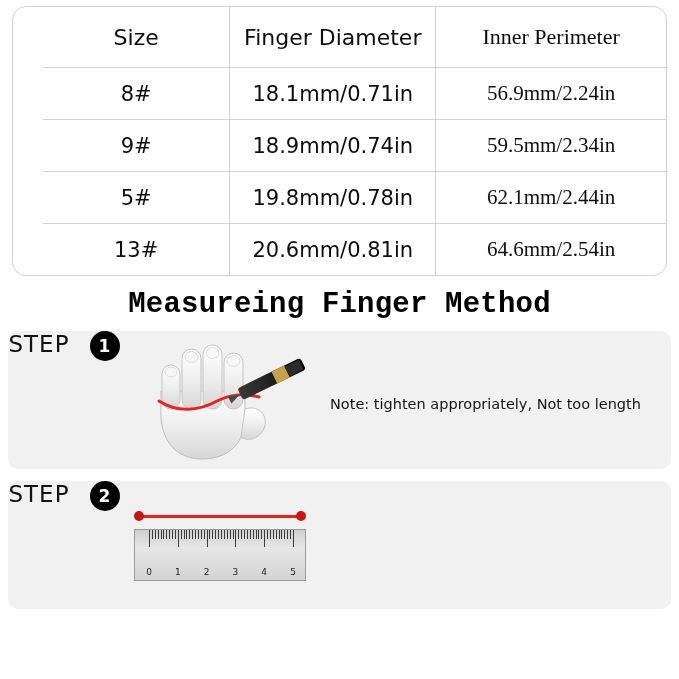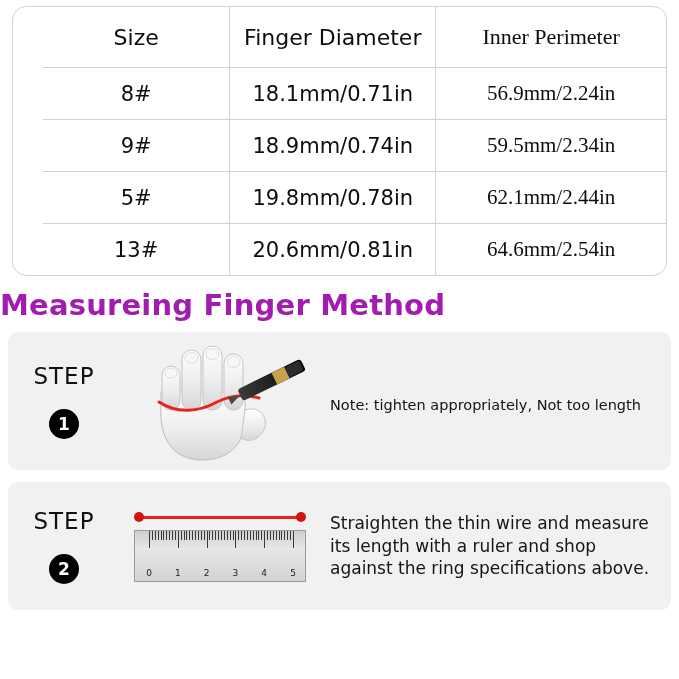--- a/index.html
+++ b/index.html
@@ -58,46 +58,45 @@
   table.size-table td.col-size { width: 30%; }
   table.size-table td.col-dia { width: 33%; }
   table.size-table td.col-per { width: 37%; }
   table.size-table tr.head td {
     font-size: 22px;
     height: 60px;
   }
 
   
   .method-title {
-    text-align: left;
+    text-align: center;
     font-size: 29px;
     font-weight: bold;
     letter-spacing: 0.2px;
     margin: 12px 0 10px 0;
-    color: #a21caf;
+    color: #000000;
+    font-family: Liberation Mono, monospace;
   }
 
   
   .step-block {
     margin: 0 8px 12px 8px;
     background: #f1f1f1;
     border-radius: 10px;
     display: flex;
     align-items: stretch;
     box-sizing: border-box;
   }
   .step-one { height: 138px; }
   .step-two { height: 128px; }
 
   .step-label {
     width: 112px;
     flex: 0 0 112px;
     display: flex;
-    flex-direction: column;
-    align-items: center;
     justify-content: center;
     gap: 20px;
   }
   .step-word {
     font-size: 23px;
     font-weight: 500;
     letter-spacing: 1px;
     color: #111;
   }
   .step-num {
@@ -363,18 +362,15 @@
             <div class="tick minor" style="left: 146.48px;"></div>
             <div class="tick minor" style="left: 149.36px;"></div>
             <div class="tick minor" style="left: 152.24px;"></div>
             <div class="tick minor" style="left: 155.12px;"></div>
             <div class="tick major" style="left: 158px;"></div>
             <div class="ruler-num" style="left: 158px;">5</div>
           </div>
       </div>
     </div>
 
-    <div class="step-text">
-      <p>Straighten the thin wire and measure its length with a ruler and shop against the ring specifications above.</p>
-    </div>
   </div>
 
 </div>
 
 </body></html>

